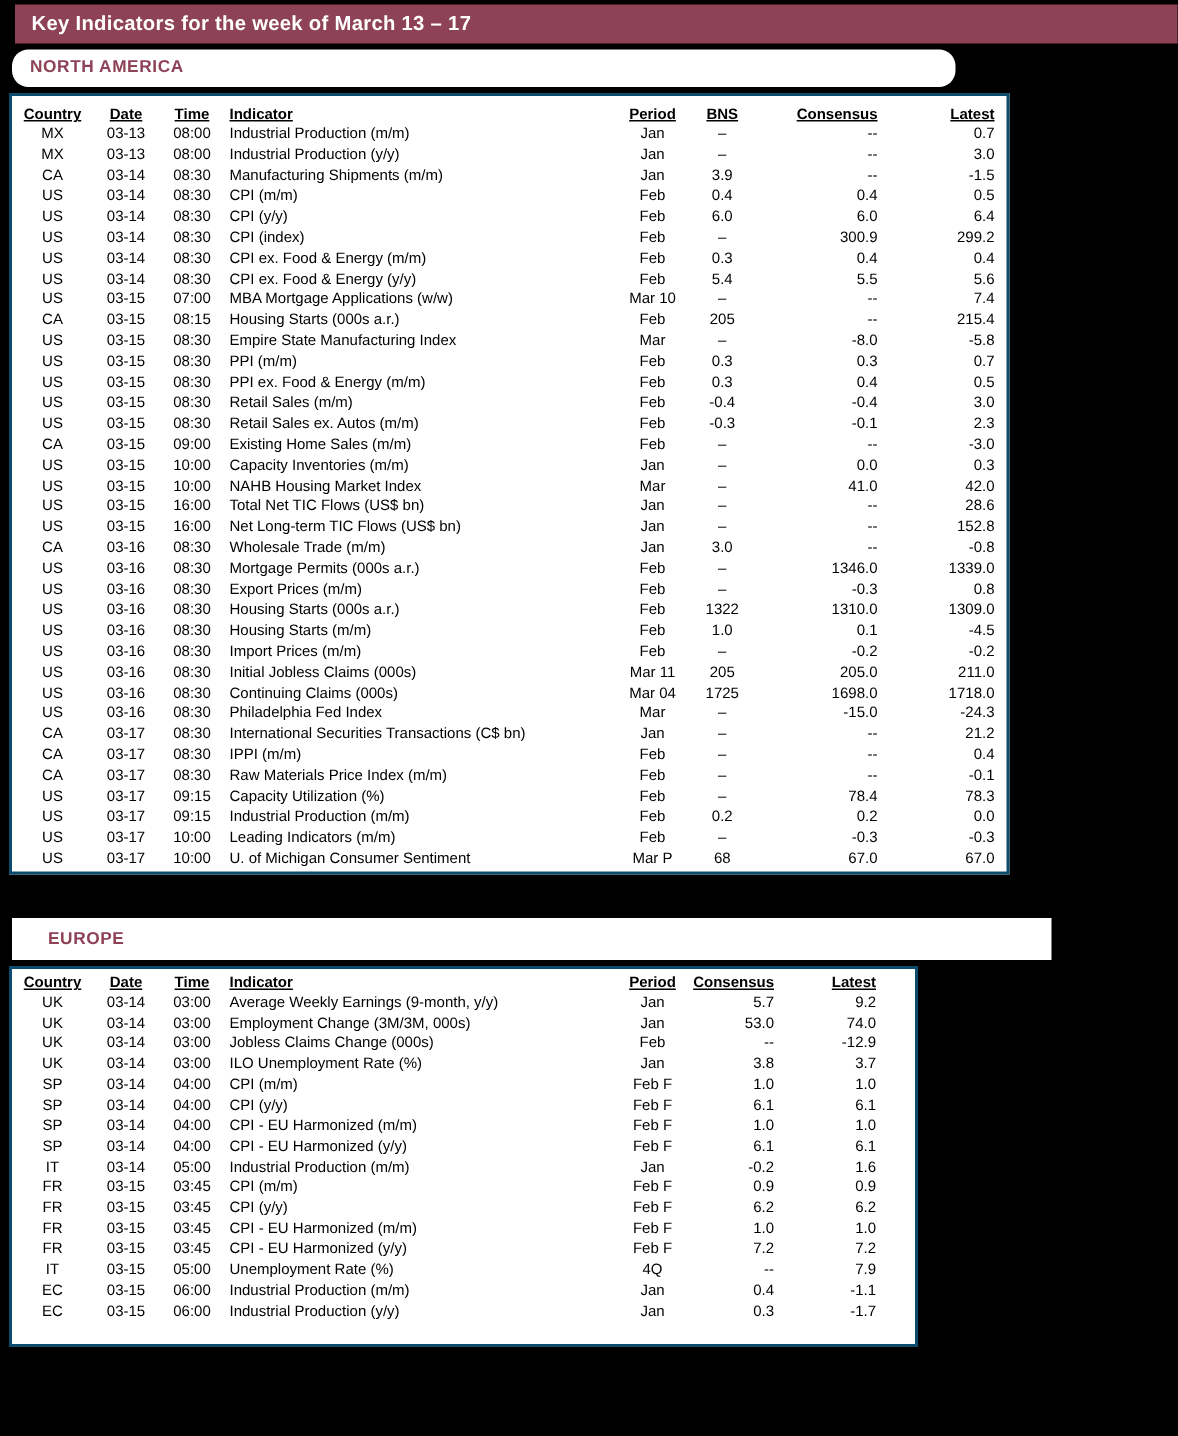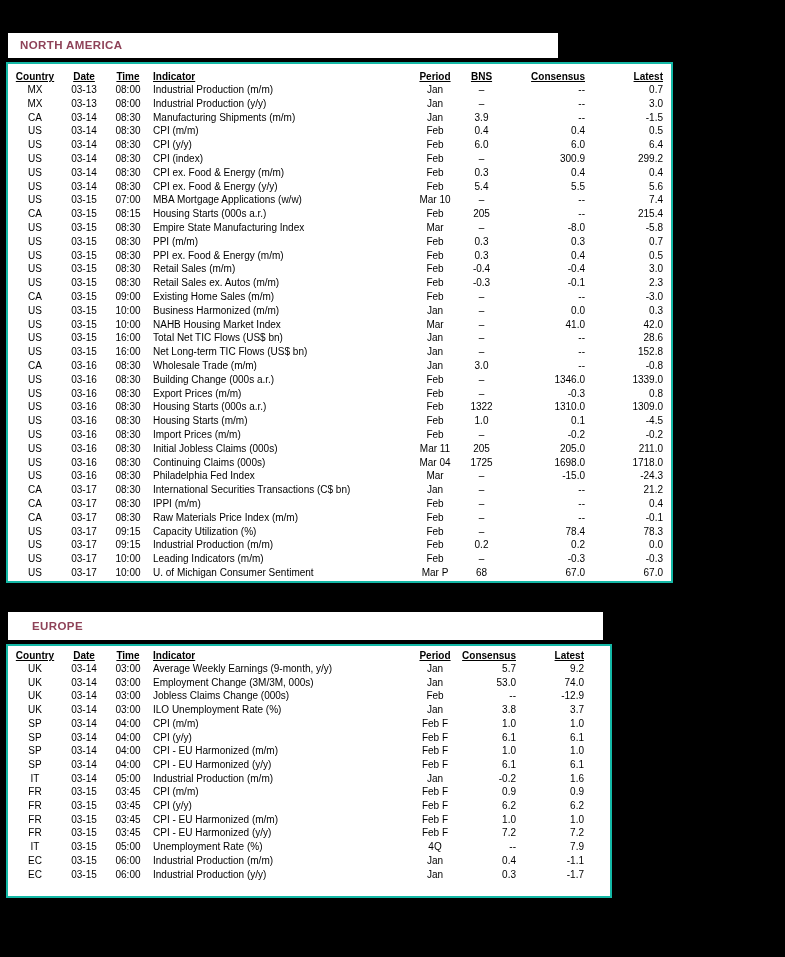--- a/index.html
+++ b/index.html
@@ -20,25 +20,25 @@
     letter-spacing:0.2px;
   }
   .section-band{
     position:absolute;left:8px;height:25px;
     background:var(--band_bg,#ffffff);
     color:var(--accent,#8e4258);
     font-weight:bold;font-size:11.5px;line-height:25px;
     padding-left:12px;box-sizing:border-box;
     letter-spacing:0.4px;
   }
-  .band-na{top:33px;width:550px;}
-  .band-eu{top:612px;width:595px;height:28px;line-height:28px;padding-left:24px;}
+  .band-na{top:33px;width:629px;border-radius:11px;}
+  .band-eu{top:612px;width:693px;height:28px;line-height:28px;padding-left:24px;}
   .table-box{
     position:absolute;left:6px;
-    background:#fff;border:2px solid #14b8a6;box-sizing:border-box;
+    background:#fff;border:2px solid #0c4a6e;box-sizing:border-box;
     overflow:hidden;
   }
   .box-na{top:62px;width:667px;height:521px;}
   .box-eu{top:644px;width:606px;height:254px;}
   table{border-collapse:collapse;table-layout:fixed;width:100%;}
   th{
     font-size:10px;font-weight:bold;text-decoration:underline;
     color:#000;height:18px;vertical-align:bottom;padding:0 0 1px 0;
     white-space:nowrap;
   }
@@ -54,20 +54,21 @@
   .t-na .col-consensus{text-align:right;padding-right:16px;}
   .t-na .col-latest{text-align:right;padding-right:12px;}
   .t-eu .col-consensus{text-align:right;padding-right:24px;}
   .t-eu .col-latest{text-align:right;padding-right:30px;}
 </style>
 </head>
 <body>
 
 <div class="page">
 
+  <div class="title-bar">Key Indicators for the week of March 13 – 17</div>
 
   <div class="section-band band-na">NORTH AMERICA</div>
 
   <div class="table-box box-na">
     <table class="t-na">
       <colgroup>
         <col style="width:54px">
           <col style="width:44px">
           <col style="width:44px">
         <col style="width:260px">
@@ -246,21 +247,21 @@
             <td class="col-indicator">Existing Home Sales (m/m)</td>
             <td class="col-period">Feb</td>
             <td class="col-bns">–</td>
             <td class="col-consensus">--</td>
             <td class="col-latest">-3.0</td>
           </tr>
           <tr>
             <td class="col-country">US</td>
             <td class="col-date">03-15</td>
             <td class="col-time">10:00</td>
-            <td class="col-indicator">Business Harmonized (m/m)</td>
+            <td class="col-indicator">Capacity Inventories (m/m)</td>
             <td class="col-period">Jan</td>
             <td class="col-bns">–</td>
             <td class="col-consensus">0.0</td>
             <td class="col-latest">0.3</td>
           </tr>
           <tr>
             <td class="col-country">US</td>
             <td class="col-date">03-15</td>
             <td class="col-time">10:00</td>
             <td class="col-indicator">NAHB Housing Market Index</td>
@@ -296,21 +297,21 @@
             <td class="col-indicator">Wholesale Trade (m/m)</td>
             <td class="col-period">Jan</td>
             <td class="col-bns">3.0</td>
             <td class="col-consensus">--</td>
             <td class="col-latest">-0.8</td>
           </tr>
           <tr>
             <td class="col-country">US</td>
             <td class="col-date">03-16</td>
             <td class="col-time">08:30</td>
-            <td class="col-indicator">Building Change (000s a.r.)</td>
+            <td class="col-indicator">Mortgage Permits (000s a.r.)</td>
             <td class="col-period">Feb</td>
             <td class="col-bns">–</td>
             <td class="col-consensus">1346.0</td>
             <td class="col-latest">1339.0</td>
           </tr>
           <tr>
             <td class="col-country">US</td>
             <td class="col-date">03-16</td>
             <td class="col-time">08:30</td>
             <td class="col-indicator">Export Prices (m/m)</td>

